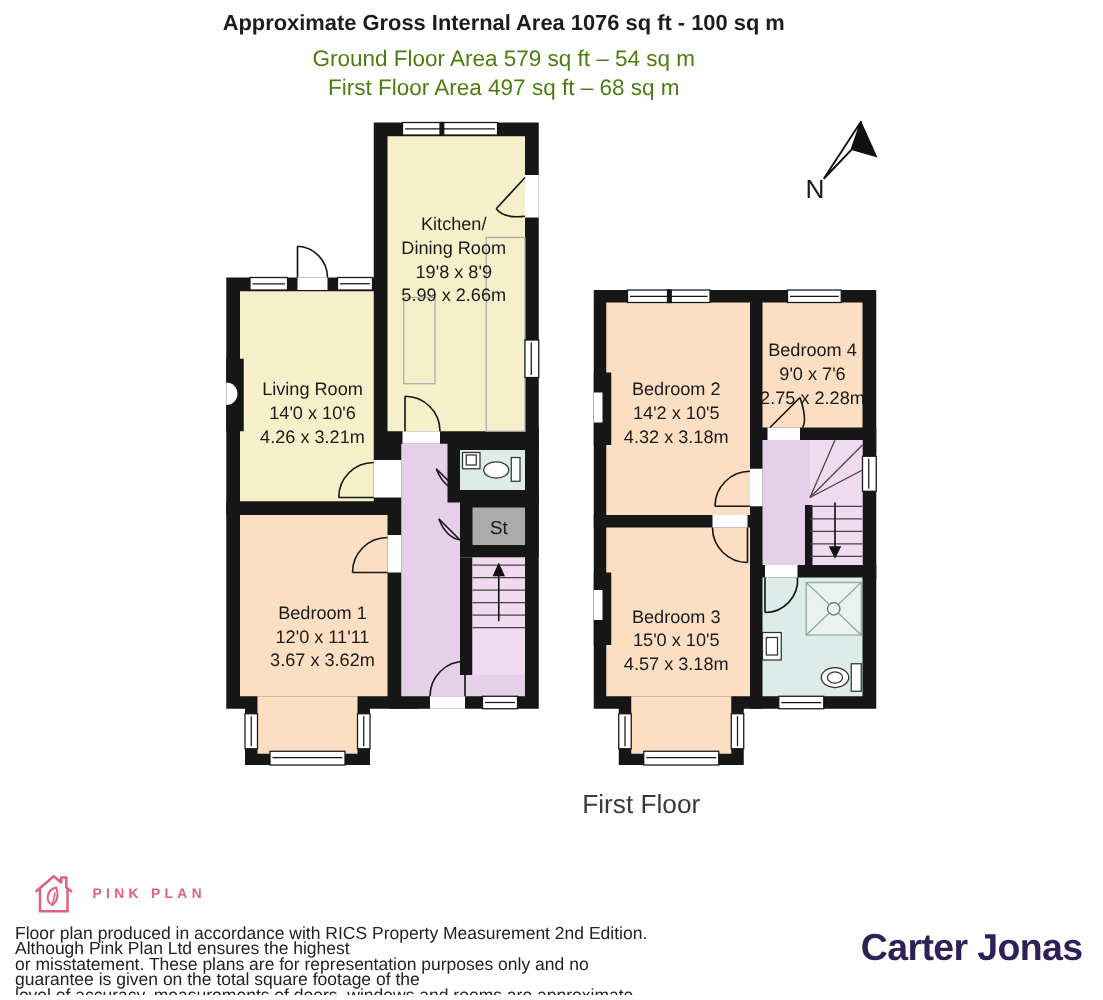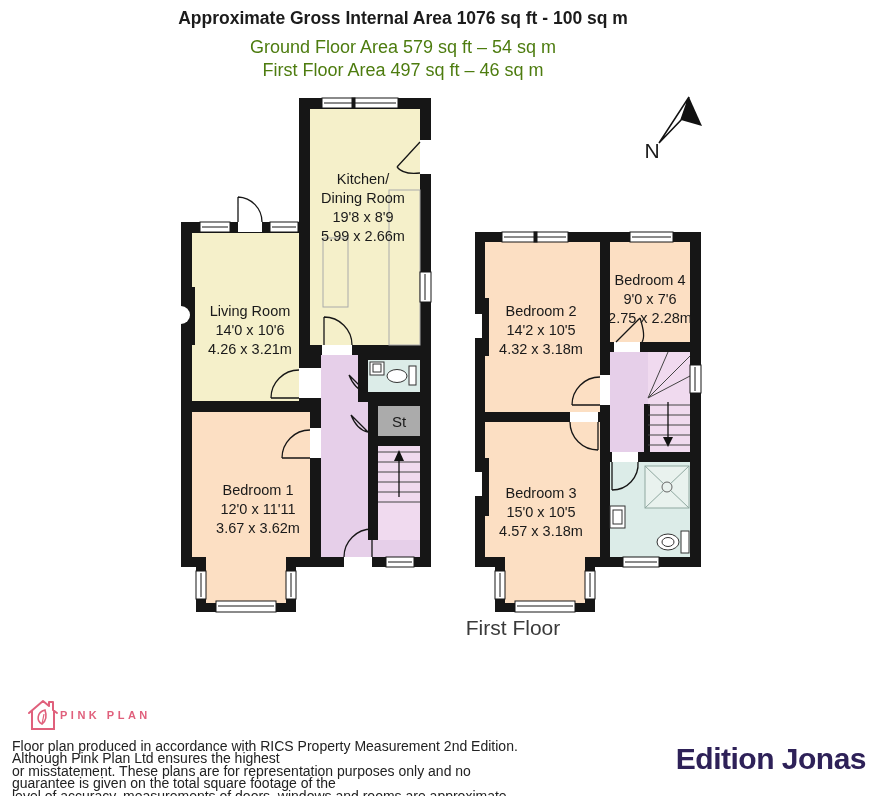--- a/index.html
+++ b/index.html
@@ -4,37 +4,37 @@
 <style>
   html,body{margin:0;padding:0;background:#fff;}
   .canvas{position:relative;width:882px;height:796px;background:#ffffff;overflow:hidden;
           font-family:"Liberation Sans", sans-serif;}
   .header{position:absolute;left:0;top:8px;width:806px;text-align:center;color:#1c1c1c;}
   .header .t1{font-size:17.5px;font-weight:bold;margin-bottom:7px;}
   .header .t2,.header .t3{font-size:18px;font-weight:400;line-height:23px;color:#4d7c0f;}
   .plan-svg{position:absolute;left:0;top:0;}
   .floor-label{position:absolute;width:200px;text-align:center;font-size:21px;color:#3a3a3a;}
   .gf-label{left:133px;top:628px;}
-  .ff-label{left:413px;top:616px;}
+  .ff-label{left:413px;top:632px;}
   .brandrow{position:absolute;left:26px;top:698px;height:34px;display:flex;align-items:center;}
-  .brand-text{margin-left:0;font-size:11px;letter-spacing:3.5px;color:#e0607c;font-weight:bold;}
+  .brand-text{margin-left:14px;font-size:11px;letter-spacing:3.5px;color:#e0607c;font-weight:bold;}
   .disclaimer{position:absolute;left:12px;top:740px;width:512px;font-size:14px;line-height:12.4px;color:#222;}
   .agent{position:absolute;left:640px;top:742px;width:226px;text-align:right;
          font-size:30px;font-weight:bold;letter-spacing:-0.5px;color:#2e2158;}
   svg text{font-family:"Liberation Sans", sans-serif;fill:#1a1a1a;}
 </style>
 </head>
 <body>
 
 <div class="canvas">
 
   <div class="header">
     <div class="t1">Approximate Gross Internal Area 1076 sq ft - 100 sq m</div>
     <div class="t2">Ground Floor Area 579 sq ft – 54 sq m</div>
-    <div class="t3">First Floor Area 497 sq ft – 46 sq m</div>
+    <div class="t3">First Floor Area 497 sq ft – 68 sq m</div>
   </div>
 
   <svg class="plan-svg" width="882" height="700" viewBox="0 0 882 700">
 
     <g>
       <polygon points="689,97 702,126 681,120" fill="#111"></polygon>
       <polygon points="689,97 681,120 659,143" fill="#fff" stroke="#111" stroke-width="1.5"></polygon>
       <text x="652" y="158" font-size="21" text-anchor="middle">N</text>
     </g>
 
@@ -260,15 +260,15 @@
     </svg>
     <span class="brand-text">PINK PLAN</span>
   </div>
 
   <div class="disclaimer">
     <div>Floor plan produced in accordance with RICS Property Measurement 2nd Edition. Although Pink Plan Ltd ensures the highest</div>
     <div>or misstatement. These plans are for representation purposes only and no guarantee is given on the total square footage of the</div>
     <div>level of accuracy, measurements of doors, windows and rooms are approximate and no responsibility is taken for error, omission</div>
   </div>
 
-  <div class="agent">Edition Jonas</div>
+  <div class="agent">Carter Jonas</div>
 
 </div>
 
 </body></html>

